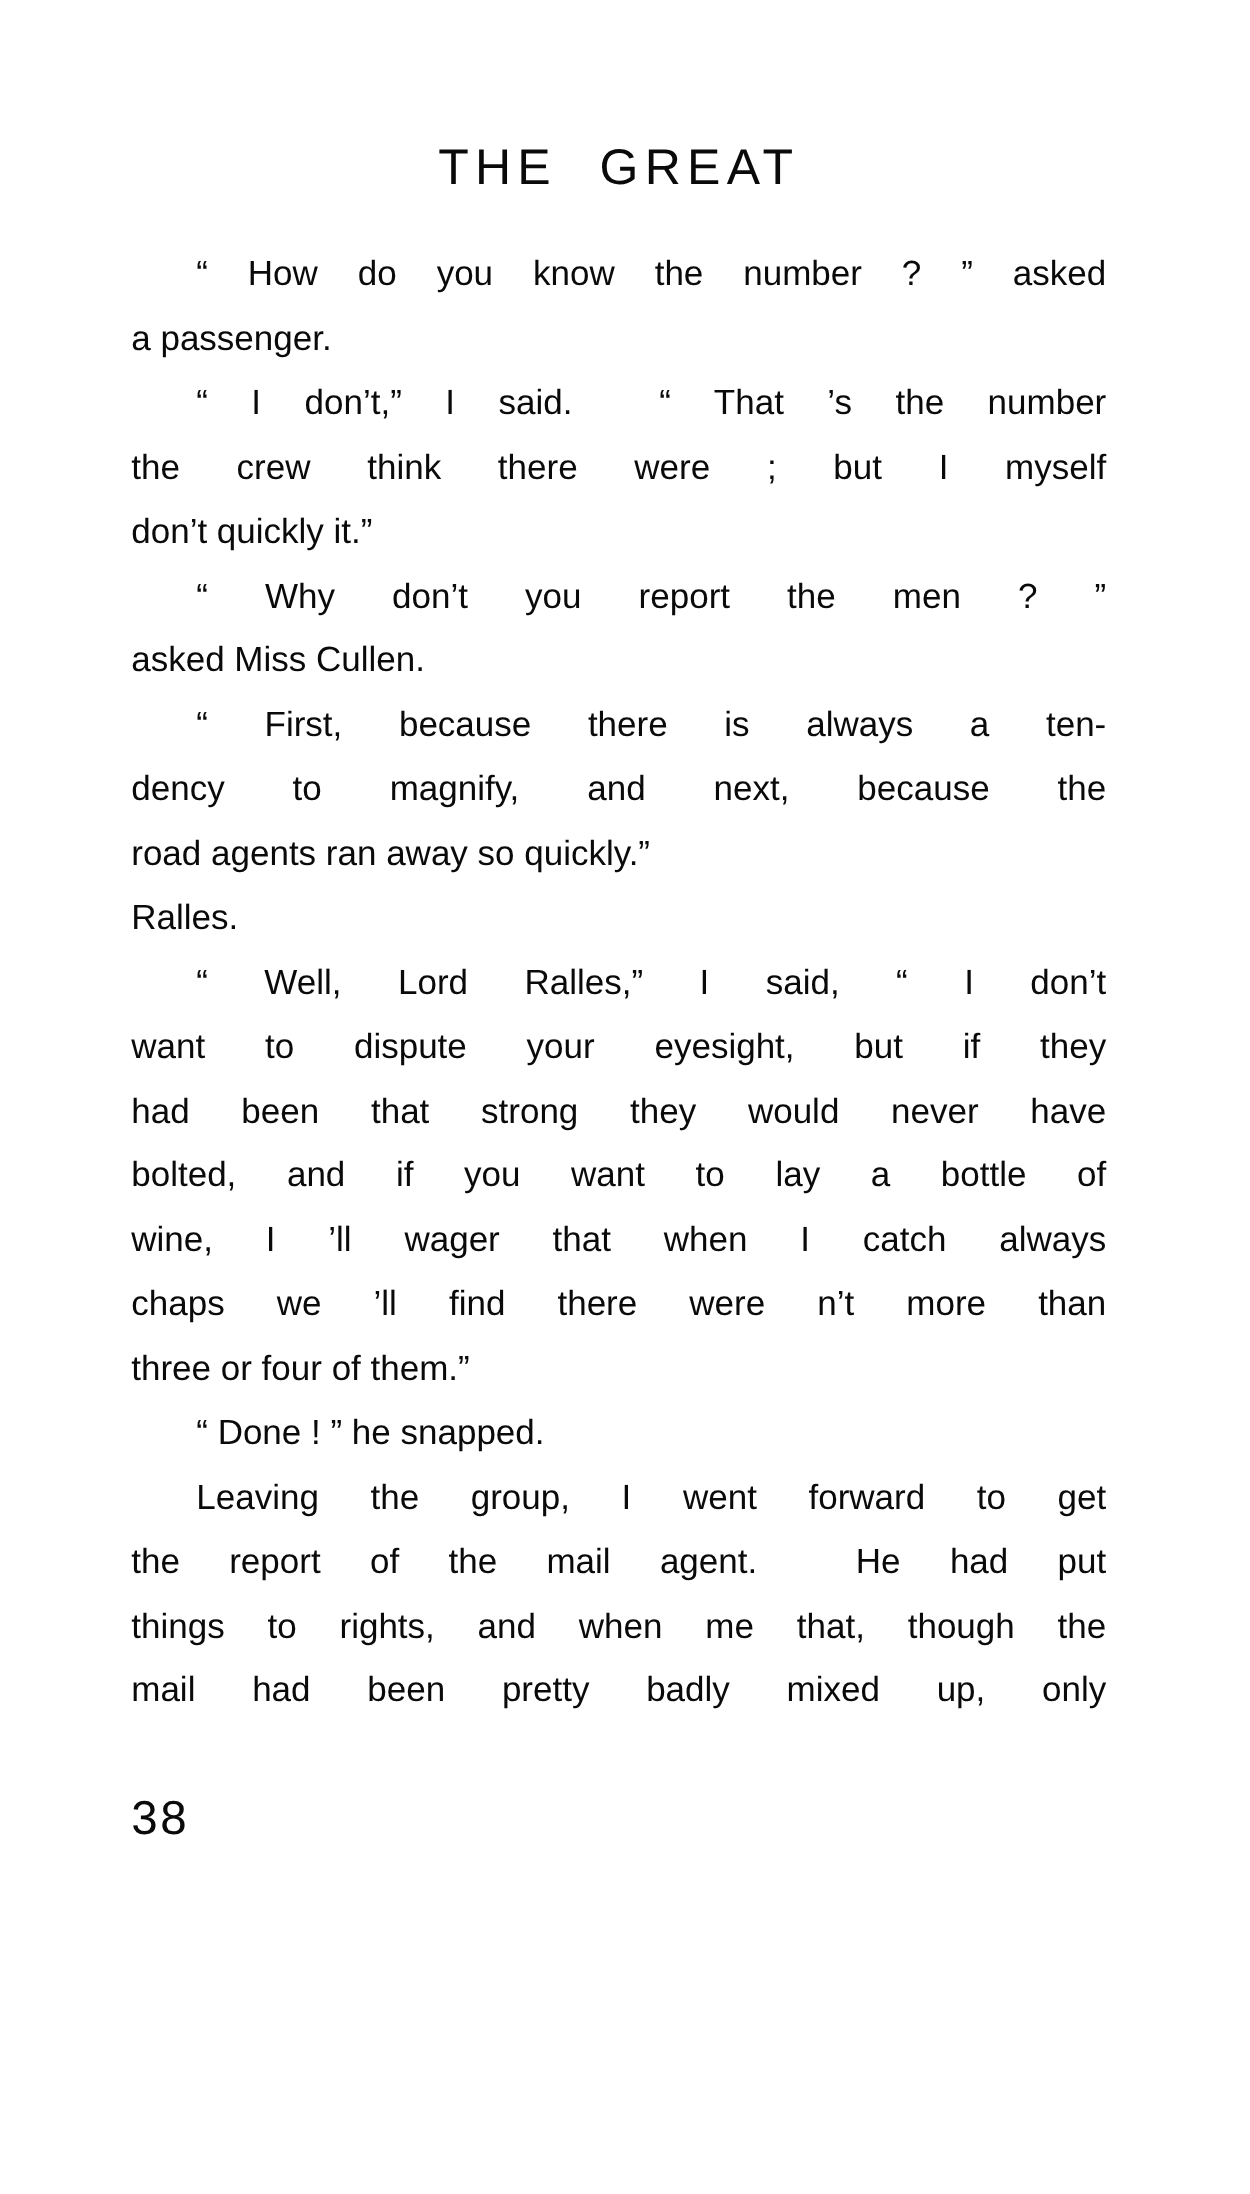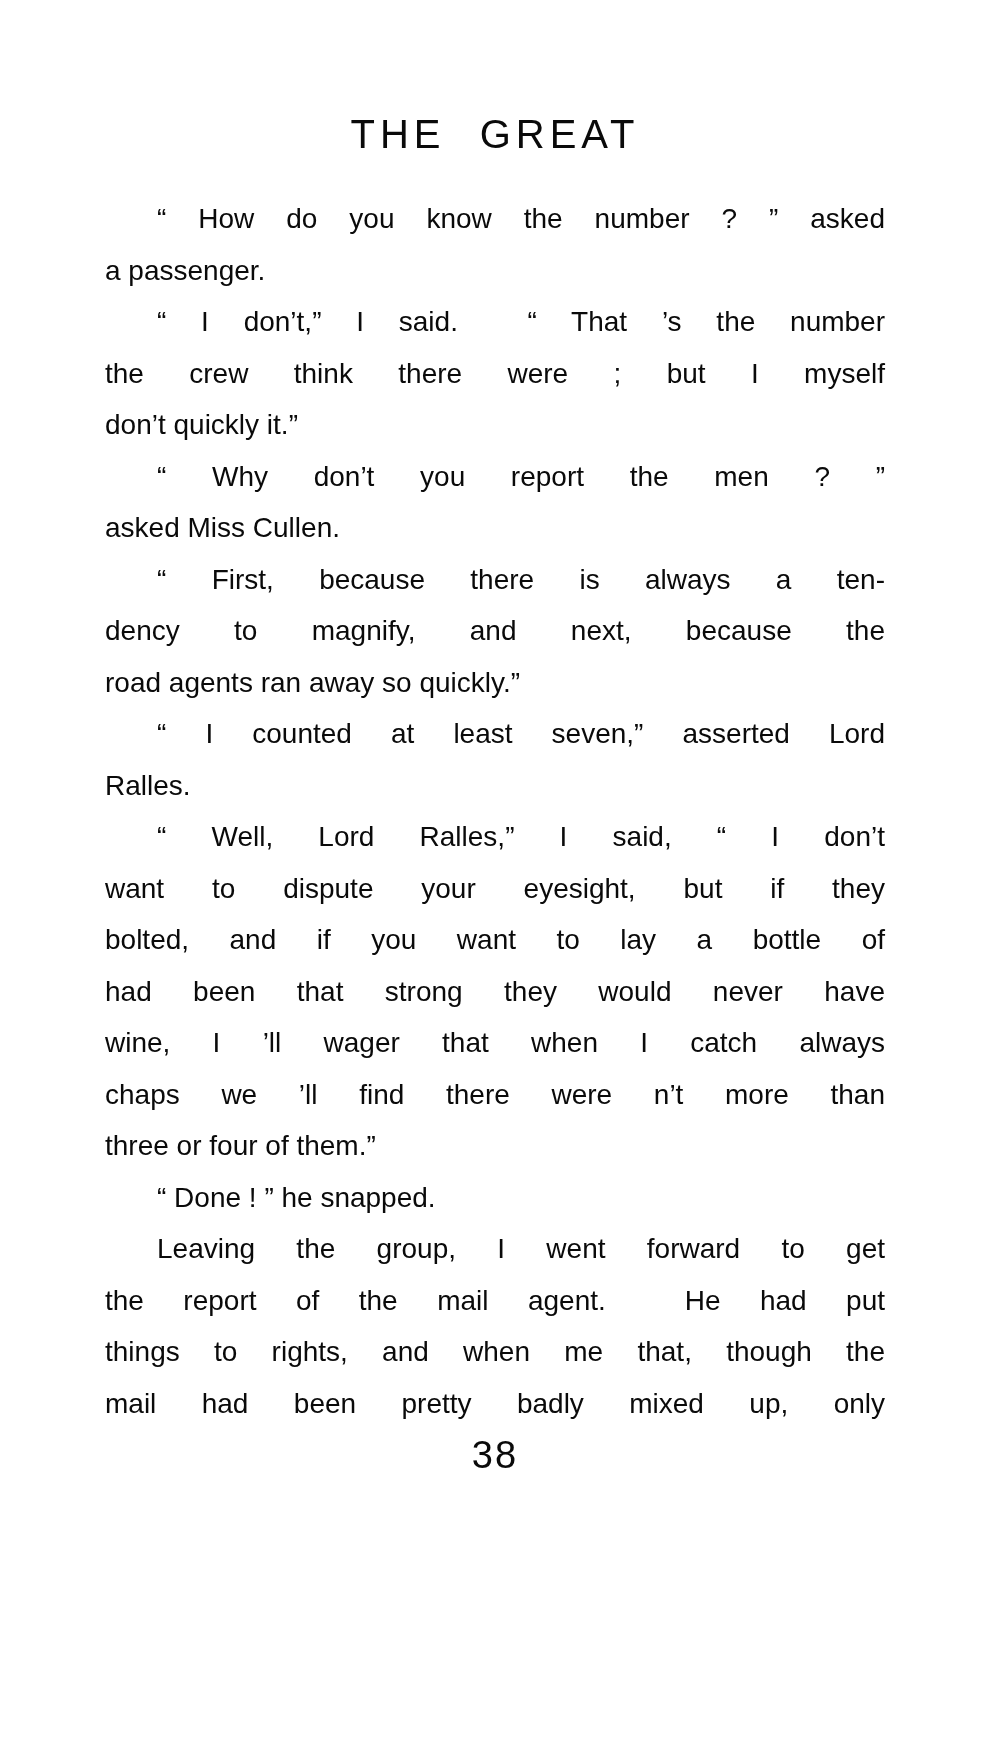--- a/index.html
+++ b/index.html
@@ -44,21 +44,20 @@
     padding-left: 52px;
   }
   .line.eop {
     text-align-last: left;
   }
   .page-number {
     position: absolute;
     top: 1434px;
     left: 105px;
     width: 780px;
-    text-align: center;
     font-size: 38px;
     letter-spacing: 2px;
   }
 </style>
 </head>
 <body>
 
 <div class="page">
   <div class="running-header">THE GREAT</div>
 
@@ -66,26 +65,25 @@
       <div class="line indent">“ How do you know the number ? ” asked</div>
       <div class="line eop">a passenger.</div>
       <div class="line indent">“ I don’t,” I said.&nbsp; “ That ’s the number</div>
       <div class="line">the crew think there were ; but I myself</div>
       <div class="line eop">don’t quickly it.”</div>
       <div class="line indent">“ Why don’t you report the men ? ”</div>
       <div class="line eop">asked Miss Cullen.</div>
       <div class="line indent">“ First, because there is always a ten-</div>
       <div class="line">dency to magnify, and next, because the</div>
       <div class="line eop">road agents ran away so quickly.”</div>
-      <div class="line indent">“ I counted at least seven,” asserted Lord</div>
       <div class="line eop">Ralles.</div>
       <div class="line indent">“ Well, Lord Ralles,” I said, “ I don’t</div>
       <div class="line">want to dispute your eyesight, but if they</div>
+      <div class="line">had been that strong they would never have</div>
       <div class="line">bolted, and if you want to lay a bottle of</div>
-      <div class="line">had been that strong they would never have</div>
       <div class="line">wine, I ’ll wager that when I catch always</div>
       <div class="line">chaps we ’ll find there were n’t more than</div>
       <div class="line eop">three or four of them.”</div>
       <div class="line indent eop">“ Done ! ” he snapped.</div>
       <div class="line indent">Leaving the group, I went forward to get</div>
       <div class="line">the report of the mail agent.&nbsp; He had put</div>
       <div class="line">things to rights, and when me that, though the</div>
       <div class="line">mail had been pretty badly mixed up, only</div>
     </div>
 

